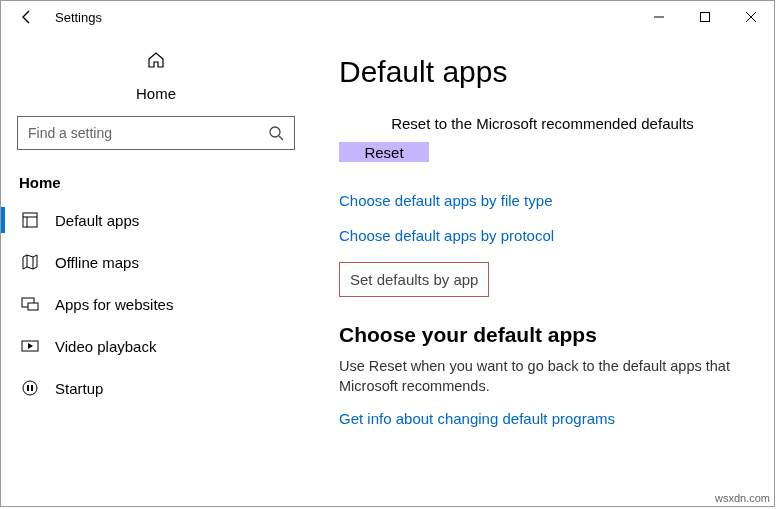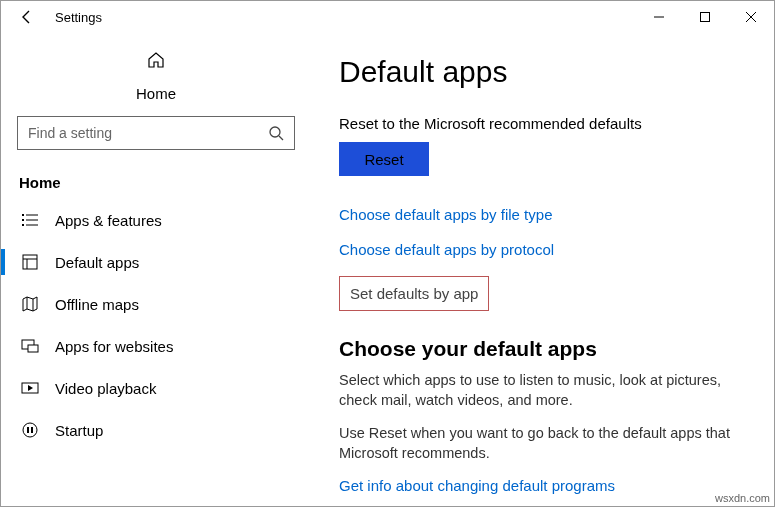--- a/index.html
+++ b/index.html
@@ -113,26 +113,27 @@
     position: relative;
   }
   .page-title {
     font-size: 30px;
     font-weight: 350;
     margin-bottom: 26px;
   }
   .reset-desc {
     font-size: 15px;
     margin-bottom: 10px;
+    text-align: center;
   }
   .reset-btn {
-    background: #1d4ed8;
+    background: #c4b5fd;
     border: none;
     width: 90px;
-    height: 34px;
+    height: 20px;
     font-size: 15px;
     margin-bottom: 30px;
   }
   .link {
     color: #0066cc;
     font-size: 15px;
     margin-bottom: 18px;
     display: block;
     cursor: pointer;
   }
@@ -212,33 +213,20 @@
         <span>
           <svg width="16" height="16" viewBox="0 0 16 16">
               <circle cx="7" cy="7" r="5" stroke="#444" stroke-width="1.3" fill="none"></circle>
               <line x1="11" y1="11" x2="15" y2="15" stroke="#444" stroke-width="1.3"></line>
             </svg>
         </span>
       </div>
 
       <div class="section-header">Home</div>
 
-      <div class="nav-item">
-        <span class="icon">
-          <svg width="18" height="18" viewBox="0 0 18 18">
-              <rect x="1" y="3" width="2" height="2" fill="#000"></rect>
-              <rect x="1" y="8" width="2" height="2" fill="#000"></rect>
-              <rect x="1" y="13" width="2" height="2" fill="#000"></rect>
-              <line x1="5" y1="4" x2="17" y2="4" stroke="#000"></line>
-              <line x1="5" y1="9" x2="17" y2="9" stroke="#000"></line>
-              <line x1="5" y1="14" x2="17" y2="14" stroke="#000"></line>
-            </svg>
-        </span>
-        <span>Apps &amp; features</span>
-      </div>
 
       <div class="nav-item selected">
         <span class="icon">
           <svg width="18" height="18" viewBox="0 0 18 18">
               <rect x="2" y="2" width="14" height="14" stroke="#000" fill="none"></rect>
               <line x1="2" y1="6" x2="16" y2="6" stroke="#000"></line>
               <line x1="6" y1="6" x2="6" y2="16" stroke="#000"></line>
             </svg>
         </span>
         <span>Default apps</span>
@@ -290,19 +278,18 @@
       <div class="page-title">Default apps</div>
       <div class="reset-desc">Reset to the Microsoft recommended defaults</div>
       <button class="reset-btn">Reset</button>
 
       <span class="link">Choose default apps by file type</span>
       <span class="link">Choose default apps by protocol</span>
 
       <div class="set-defaults-box">Set defaults by app</div>
 
       <div class="sub-heading">Choose your default apps</div>
-      <div class="body-text">Select which apps to use to listen to music, look at pictures, check mail, watch videos, and more.</div>
       <div class="body-text">Use Reset when you want to go back to the default apps that Microsoft recommends.</div>
       <span class="link" style="margin-bottom:8px">Get info about changing default programs</span>
     </div>
   </div>
   <div class="watermark">wsxdn.com</div>
 </div>
 
 </body></html>

